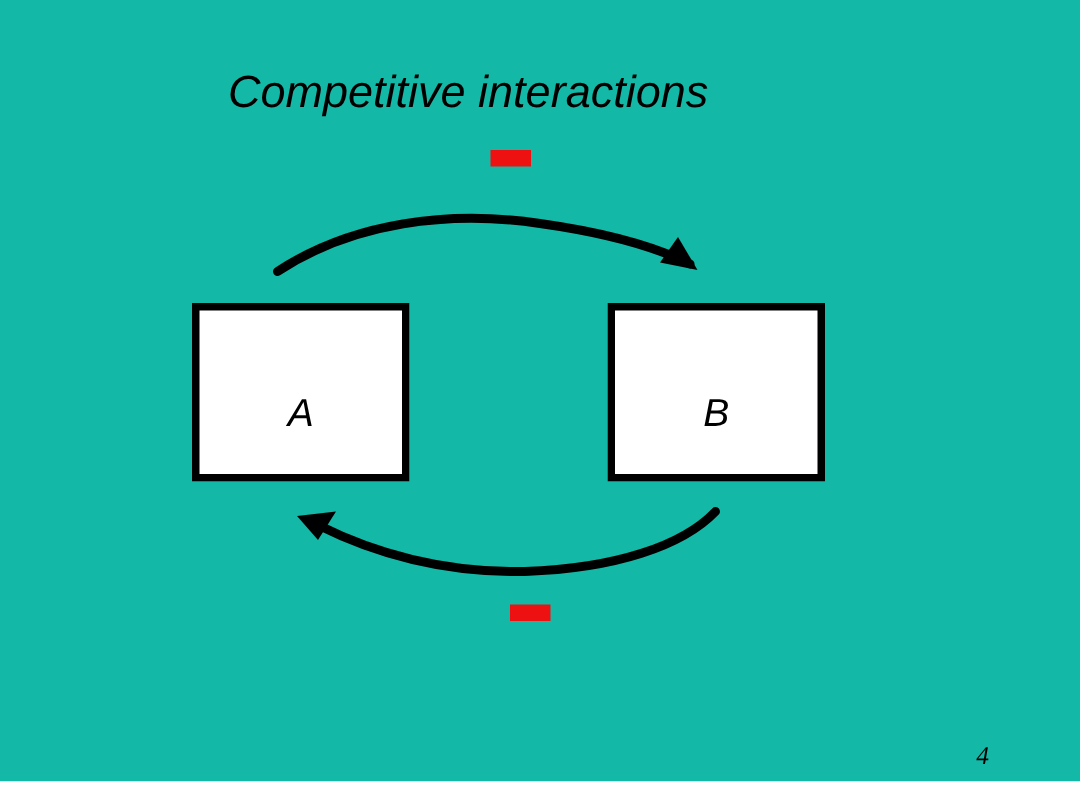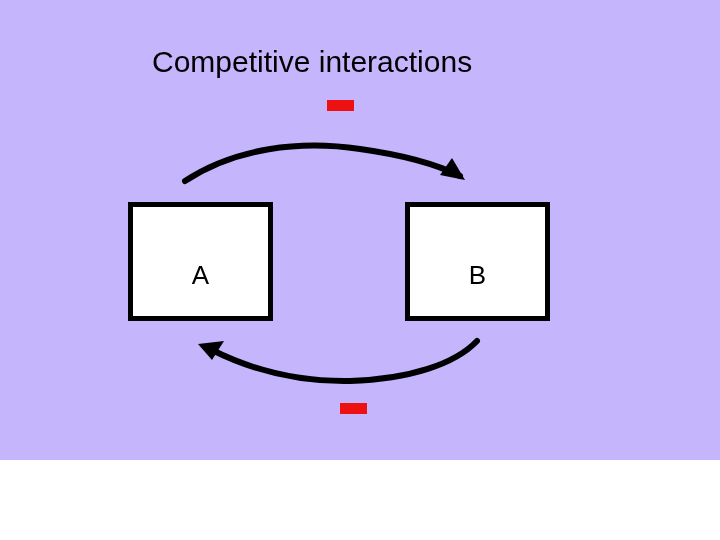--- a/index.html
+++ b/index.html
@@ -7,23 +7,24 @@
     margin: 0;
     padding: 0;
     background: #ffffff;
   }
   body {
     font-family: "Liberation Sans", sans-serif;
   }
   #slide {
     position: relative;
     width: 720px;
-    height: 460px;
-    background: #c4b5fd;
+    height: 521px;
+    background: #14b8a6;
     overflow: hidden;
+    font-style: italic;
   }
 
   
   .slide-title {
     position: absolute;
     left: 152px;
     top: 44px;
     width: 420px;
     font-family: "Liberation Sans", sans-serif;
     font-size: 30px;

